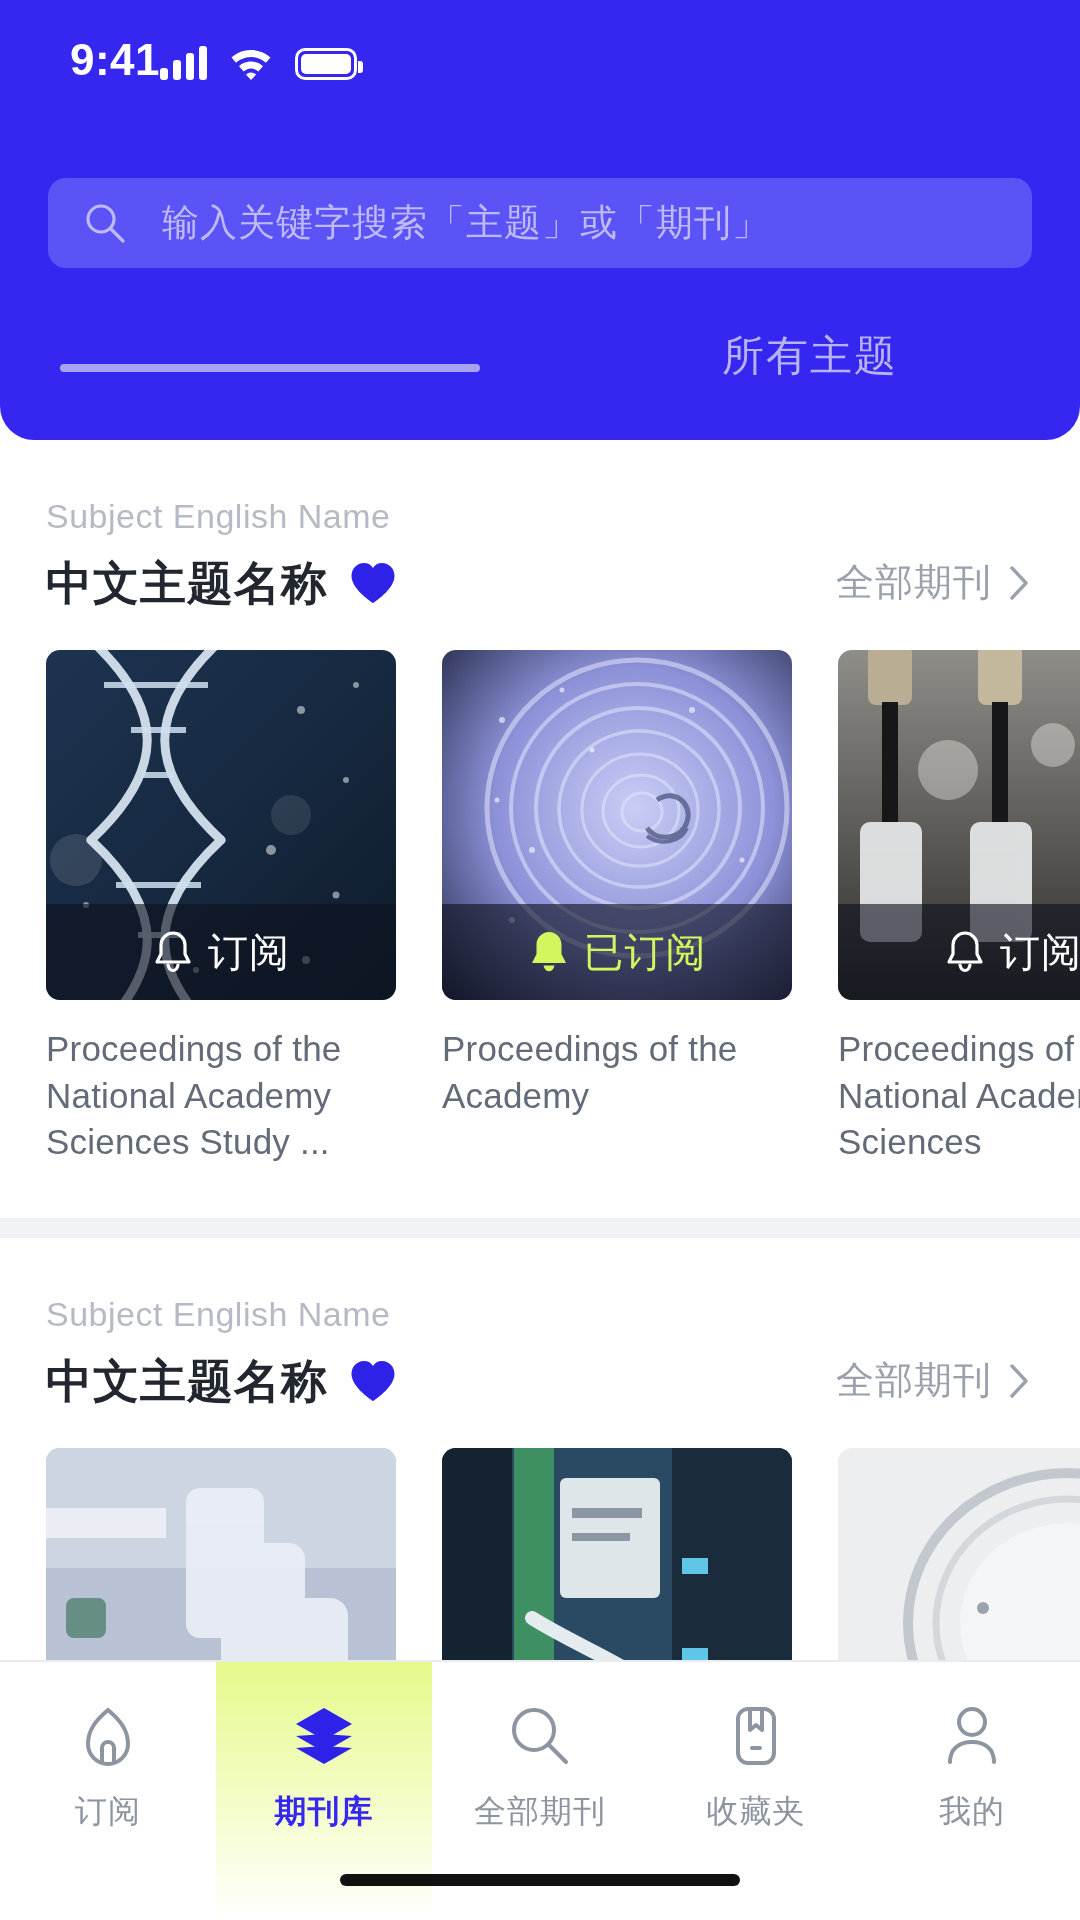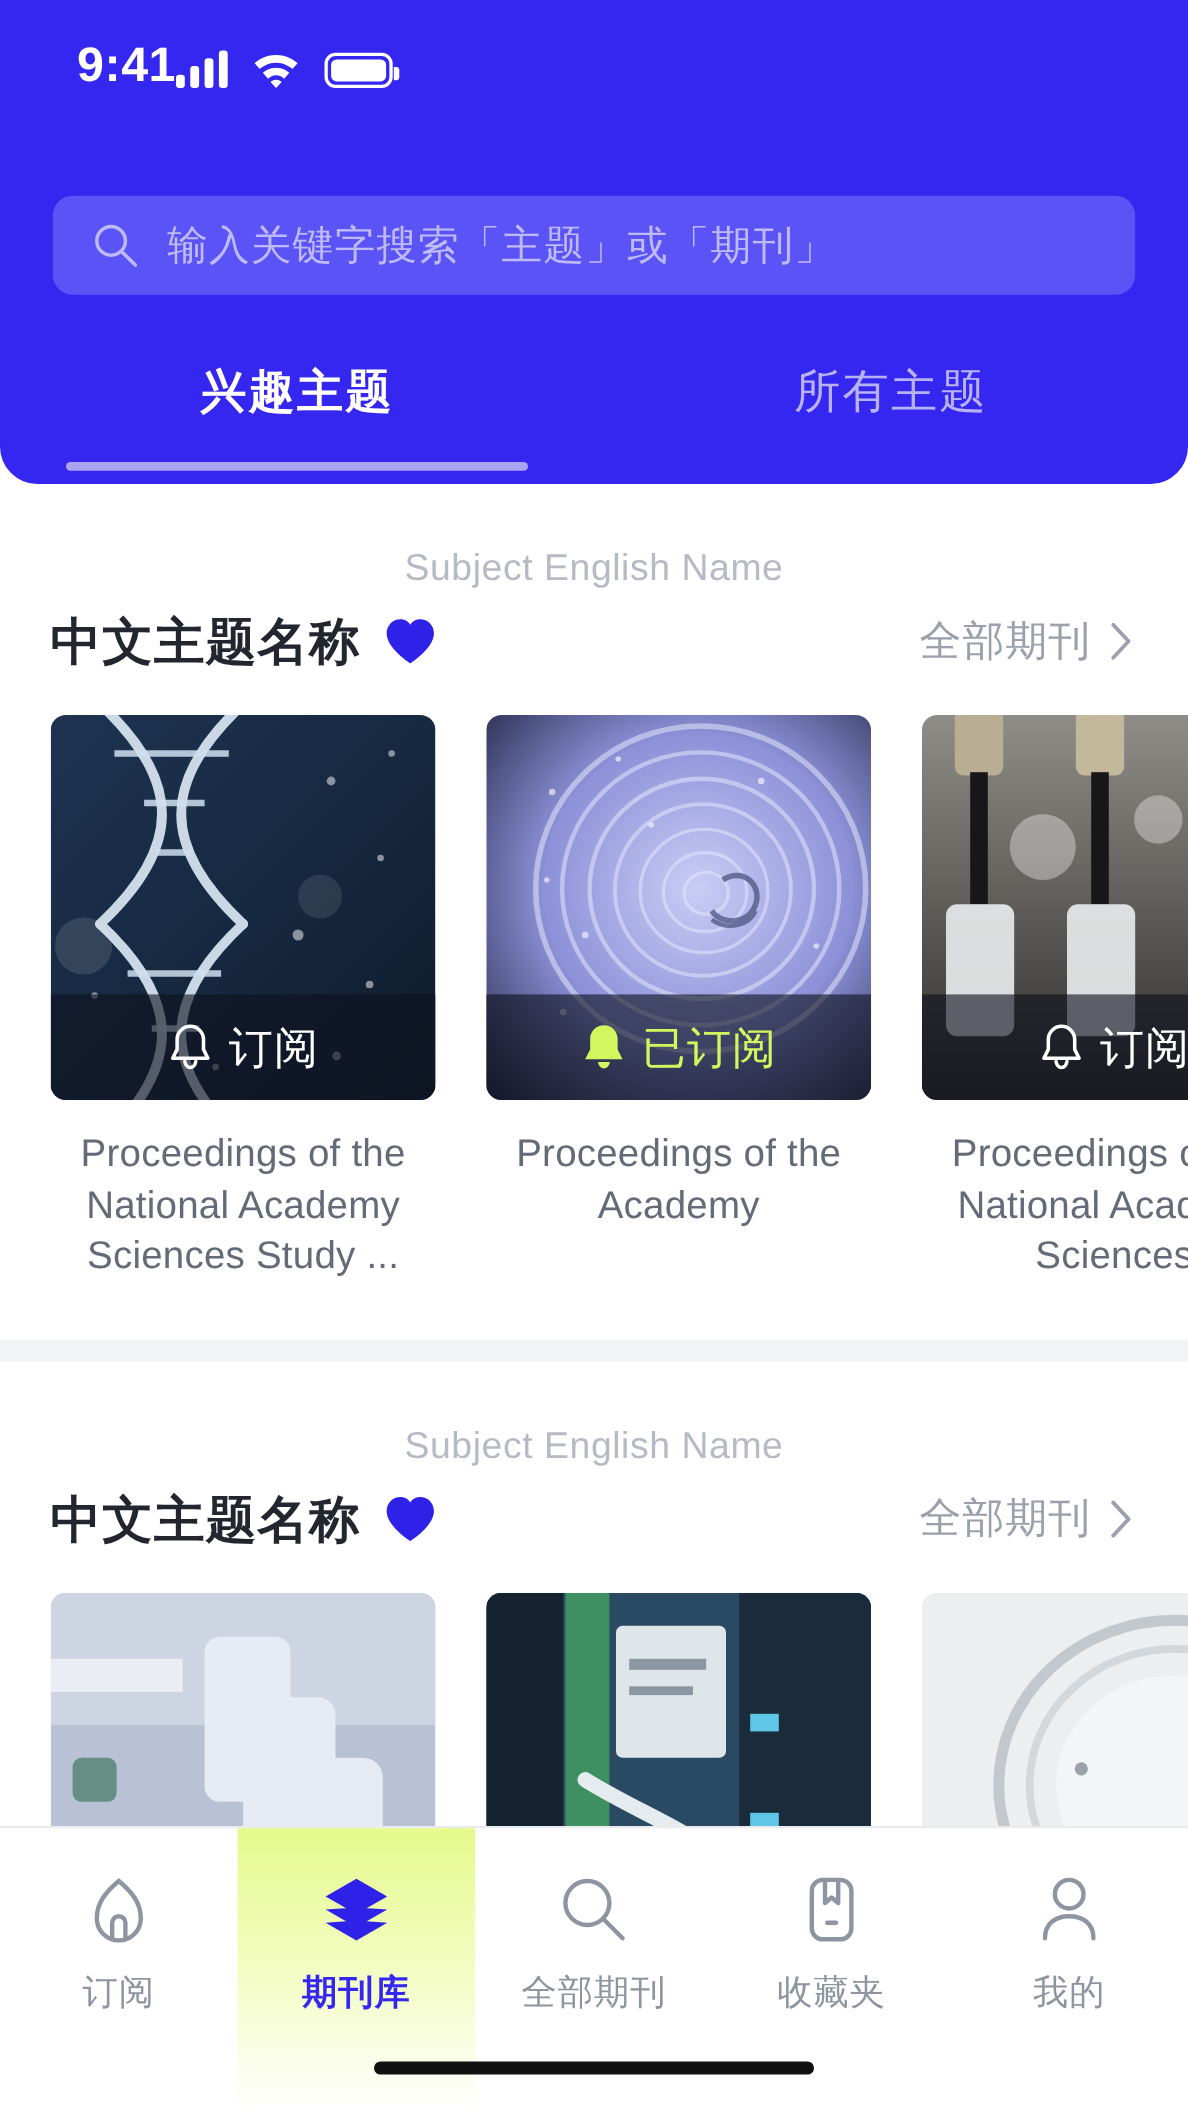--- a/index.html
+++ b/index.html
@@ -47,21 +47,21 @@
   .batt span{ display:block; width:100%; height:100%; background:#ffffff; border-radius:5px; }
 
   
   .searchbar{
     position:absolute; top:178px; left:48px; width:984px; height:90px;
     background:#5B53F6; border-radius:18px;
     display:flex; align-items:center; padding:0 36px; gap:26px;
   }
   .search-icon{ width:42px; height:42px; flex:0 0 42px; }
   .search-ph{
-    color:#BEBAF7; font-size:37px; letter-spacing:1px; white-space:nowrap;
+    color:#BEBAF7; font-size:37px; letter-spacing:1px; white-space:nowrap;margin-left:10px;
   }
 
   
   .tabs{
     position:absolute; top:320px; left:0; width:1080px; height:110px;
     display:flex;
   }
   .tab{
     flex:1; display:flex; flex-direction:column; align-items:center;
     justify-content:flex-start; padding-top:8px;
@@ -71,21 +71,21 @@
   .tab.inactive .tab-label{ color:#B7B2F3; font-weight:400; }
   .tab-underline{
     width:420px; height:8px; background:#A9A3F2; border-radius:5px;
     margin-top:36px;
   }
   .tab.inactive .tab-underline{ background:transparent; }
 
   
   .content{
     position:absolute; top:440px; left:0; width:1080px; height:1220px;
-    background:#ffffff; overflow:hidden;text-align:center;
+    background:#ffffff; overflow:hidden;
   }
   .section{ background:#ffffff; }
   .sec-head{ padding:58px 46px 0 46px; }
   .sec-en{
     color:#B6BAC4; font-size:34px; letter-spacing:.5px; line-height:1.1;
   }
   .sec-row{
     display:flex; align-items:center; justify-content:space-between;
     margin-top:22px;
   }
@@ -181,21 +181,20 @@
       <svg viewBox="0 0 42 42" width="42" height="42">
         <circle cx="17" cy="17" r="13" fill="none" stroke="#BEBAF7" stroke-width="3.2"></circle>
         <line x1="27" y1="27" x2="39" y2="39" stroke="#BEBAF7" stroke-width="3.2" stroke-linecap="round"></line>
       </svg>
     </span>
     <span class="search-ph">输入关键字搜索「主题」或「期刊」</span>
   </div>
 
   <div class="tabs">
     <div class="tab active">
-      <span class="tab-label">兴趣主题</span>
       <span class="tab-underline"></span>
     </div>
     <div class="tab inactive">
       <span class="tab-label">所有主题</span>
       <span class="tab-underline"></span>
     </div>
   </div>
 </div>
 
 <div class="content">

